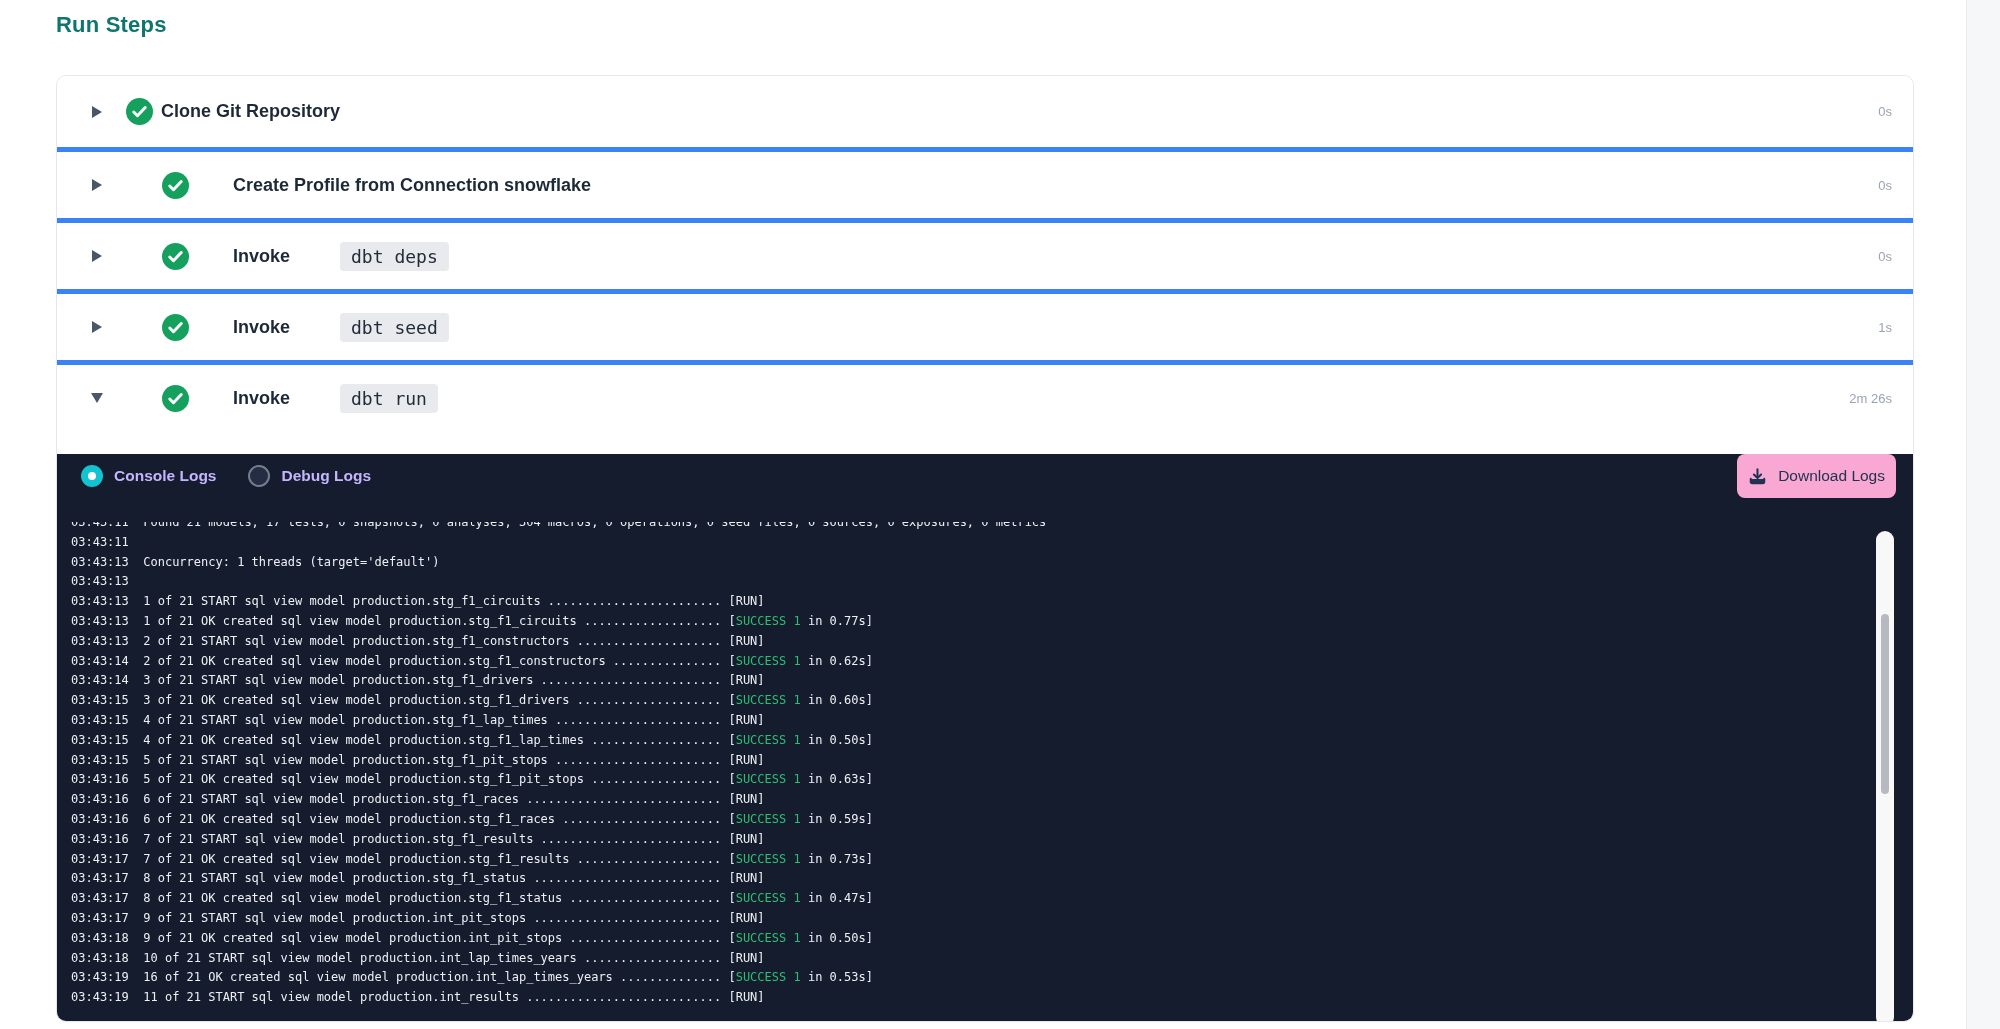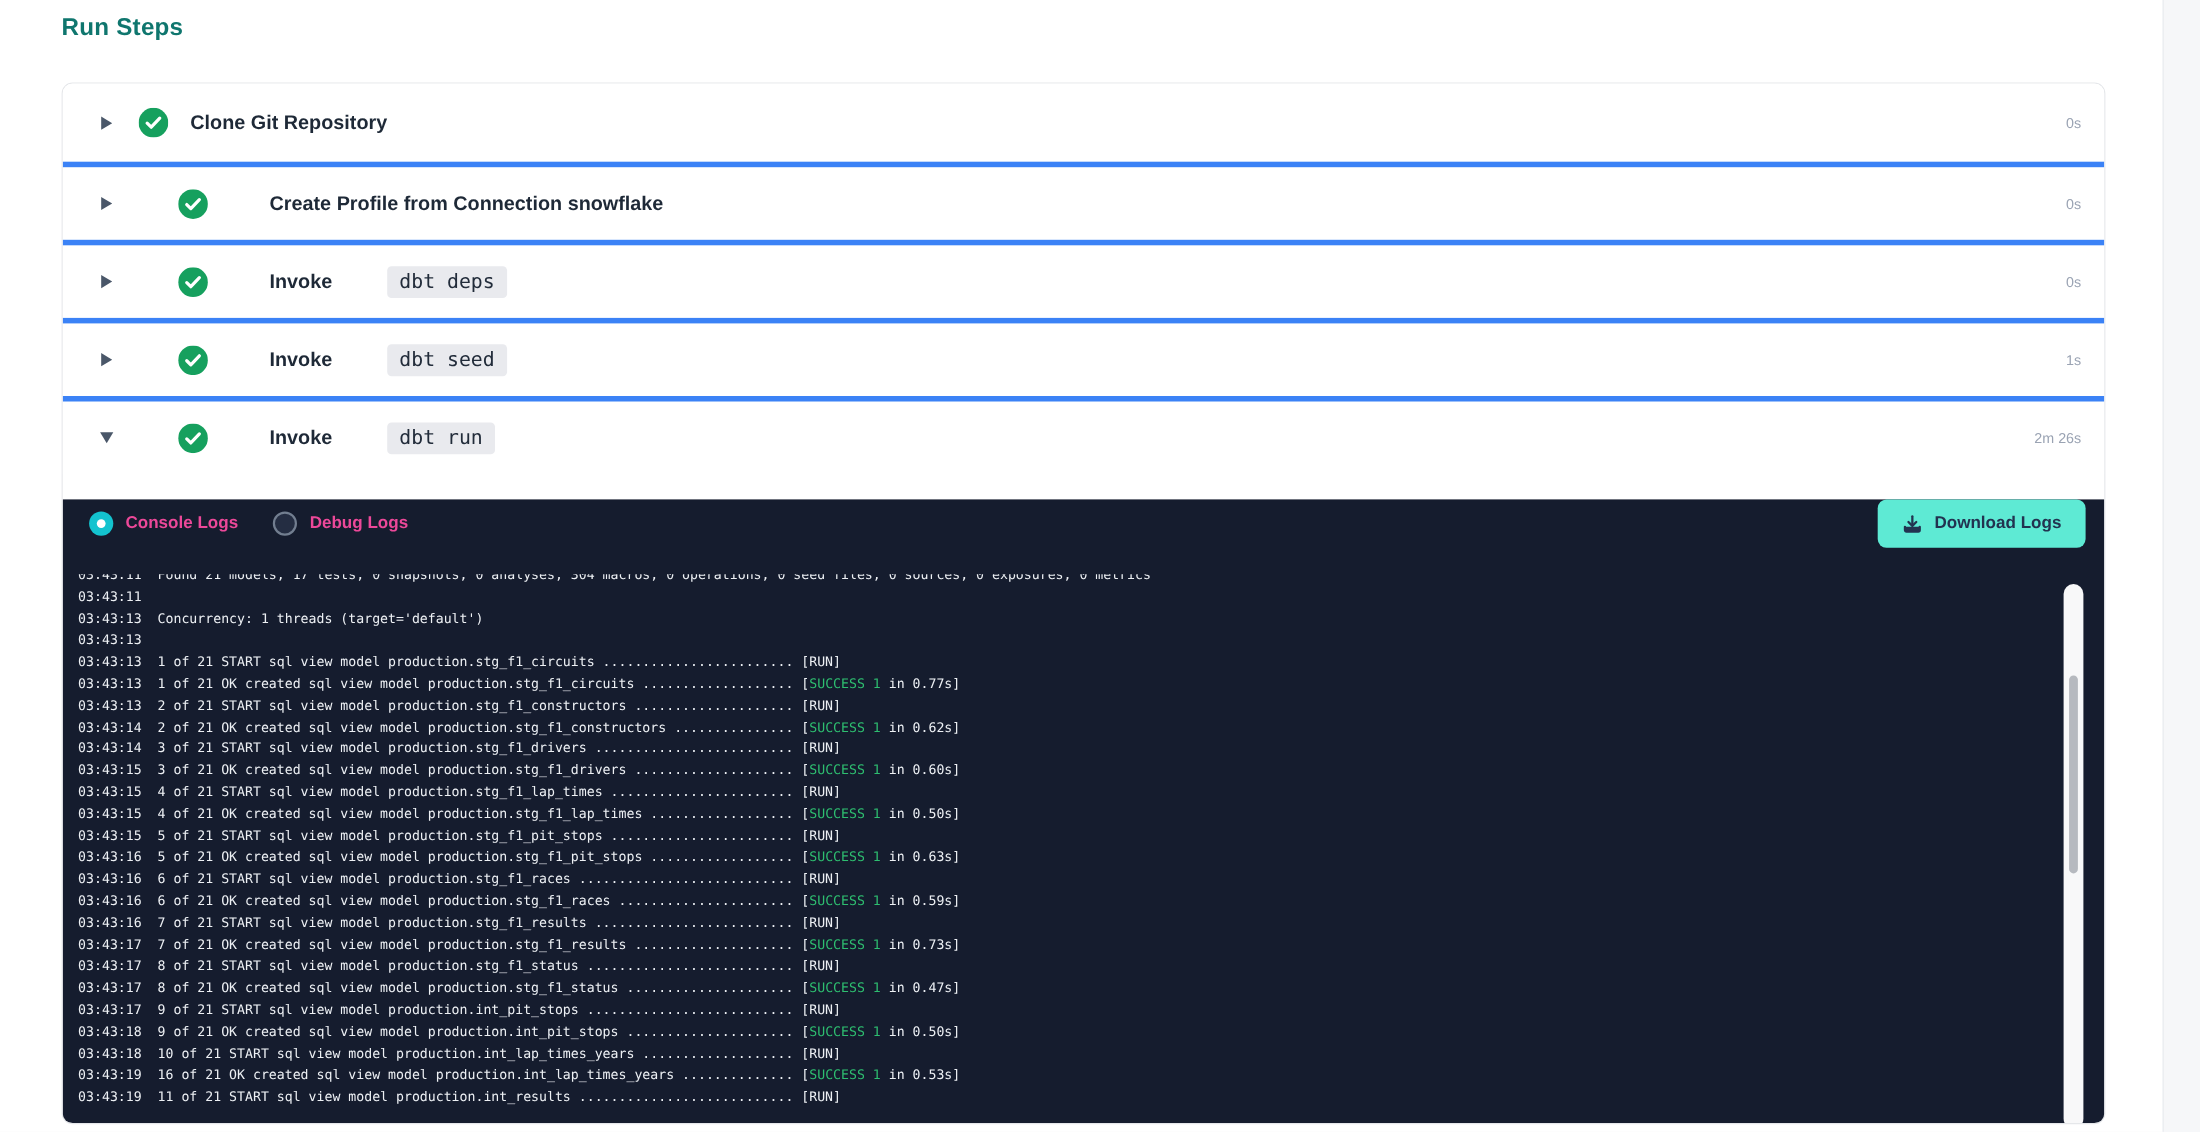--- a/index.html
+++ b/index.html
@@ -17,37 +17,37 @@
     background:#fff; border:1px solid var(--border); border-radius:10px; overflow:hidden;
     padding-bottom:8px; }
   .row{ height:71px; display:flex; align-items:center; padding:0 21px 0 33px; background:#fff; }
   .row + .row{ border-top:5px solid #3b82f6;gap:36px; }
   .caret-box{ width:14px; display:flex; justify-content:center; cursor:pointer; }
   .caret{ width:0; height:0; border-top:6.5px solid transparent;
     border-bottom:6.5px solid transparent; border-left:10px solid #4a5769; }
   .row.expanded .caret{ border-left:6.5px solid transparent; border-right:6.5px solid transparent;
     border-top:10px solid #4a5769; border-bottom:none; }
   .check{ width:27px; height:27px; margin-left:22px; flex:0 0 auto; display:flex; }
-  .step-label{ margin-left:20px; font-size:18px; font-weight:700; color:#1e2937; }
+  .step-label{ margin-left:8px; font-size:18px; font-weight:700; color:#1e2937; }
   .chip{ margin-left:14px; font-family:"DejaVu Sans Mono", monospace; font-size:18px;
     color:#222c3a; background:#e9eaee; border-radius:4px; padding:4px 11px; }
   .duration{ margin-left:auto; font-size:13px; color:var(--muted); }
   .panel{ position:relative; width:100%; height:584px; background:var(--panel-bg); }
   .panel-header{ display:flex; align-items:center; height:44px; margin:23px 17px 0 24px; }
   .radio-group{ display:flex; align-items:center; gap:32px; }
   .radio{ display:flex; align-items:center; gap:11px; cursor:pointer; }
   .radio-circle{ width:22px; height:22px; border-radius:50%; position:relative;
     border:2.5px solid #727e90; background:#242d42; }
   .radio.selected .radio-circle{ border:none; background:var(--teal); }
   .radio.selected .radio-circle::after{ content:""; position:absolute; left:7px; top:7px;
     width:8px; height:8px; border-radius:50%; background:#fff; }
-  .radio-label{ color:#ec4899; font-size:15.5px; font-weight:700; }
+  .radio-label{ color:#c4b5fd; font-size:15.5px; font-weight:700; }
   .dl-btn{ margin-left:auto; height:44px; display:flex; align-items:center; gap:11px;
-    background:#5eead4; color:#223350; border:none; border-radius:8px; padding:0 22px;
-    font-family:"Liberation Sans", sans-serif; font-size:15.5px; font-weight:700; cursor:pointer; }
+    background:#f9a8d4; color:#223350; border:none; border-radius:8px; padding:0 11px;
+    font-family:"Liberation Sans", sans-serif; font-size:15.5px; font-weight:400; cursor:pointer; }
   .log{ position:absolute; left:0; right:0; top:68px; bottom:0; overflow:hidden;
     padding-left:14px; }
   .log-inner{ margin-top:-9px; }
   .ll{ white-space:pre; font-family:"DejaVu Sans Mono", monospace; font-size:12px;
     line-height:19.8px; color:#edf0f4; }
   .ll .ok{ color:var(--success-green); }
   .sb{ position:absolute; top:77px; right:19px; width:18px; height:495px;
     background:#f8f8f9; border-radius:10px; }
   .sb-thumb{ position:absolute; left:5px; top:83px; width:8px; height:180px;
     background:#b6b9bf; border-radius:4px; }

